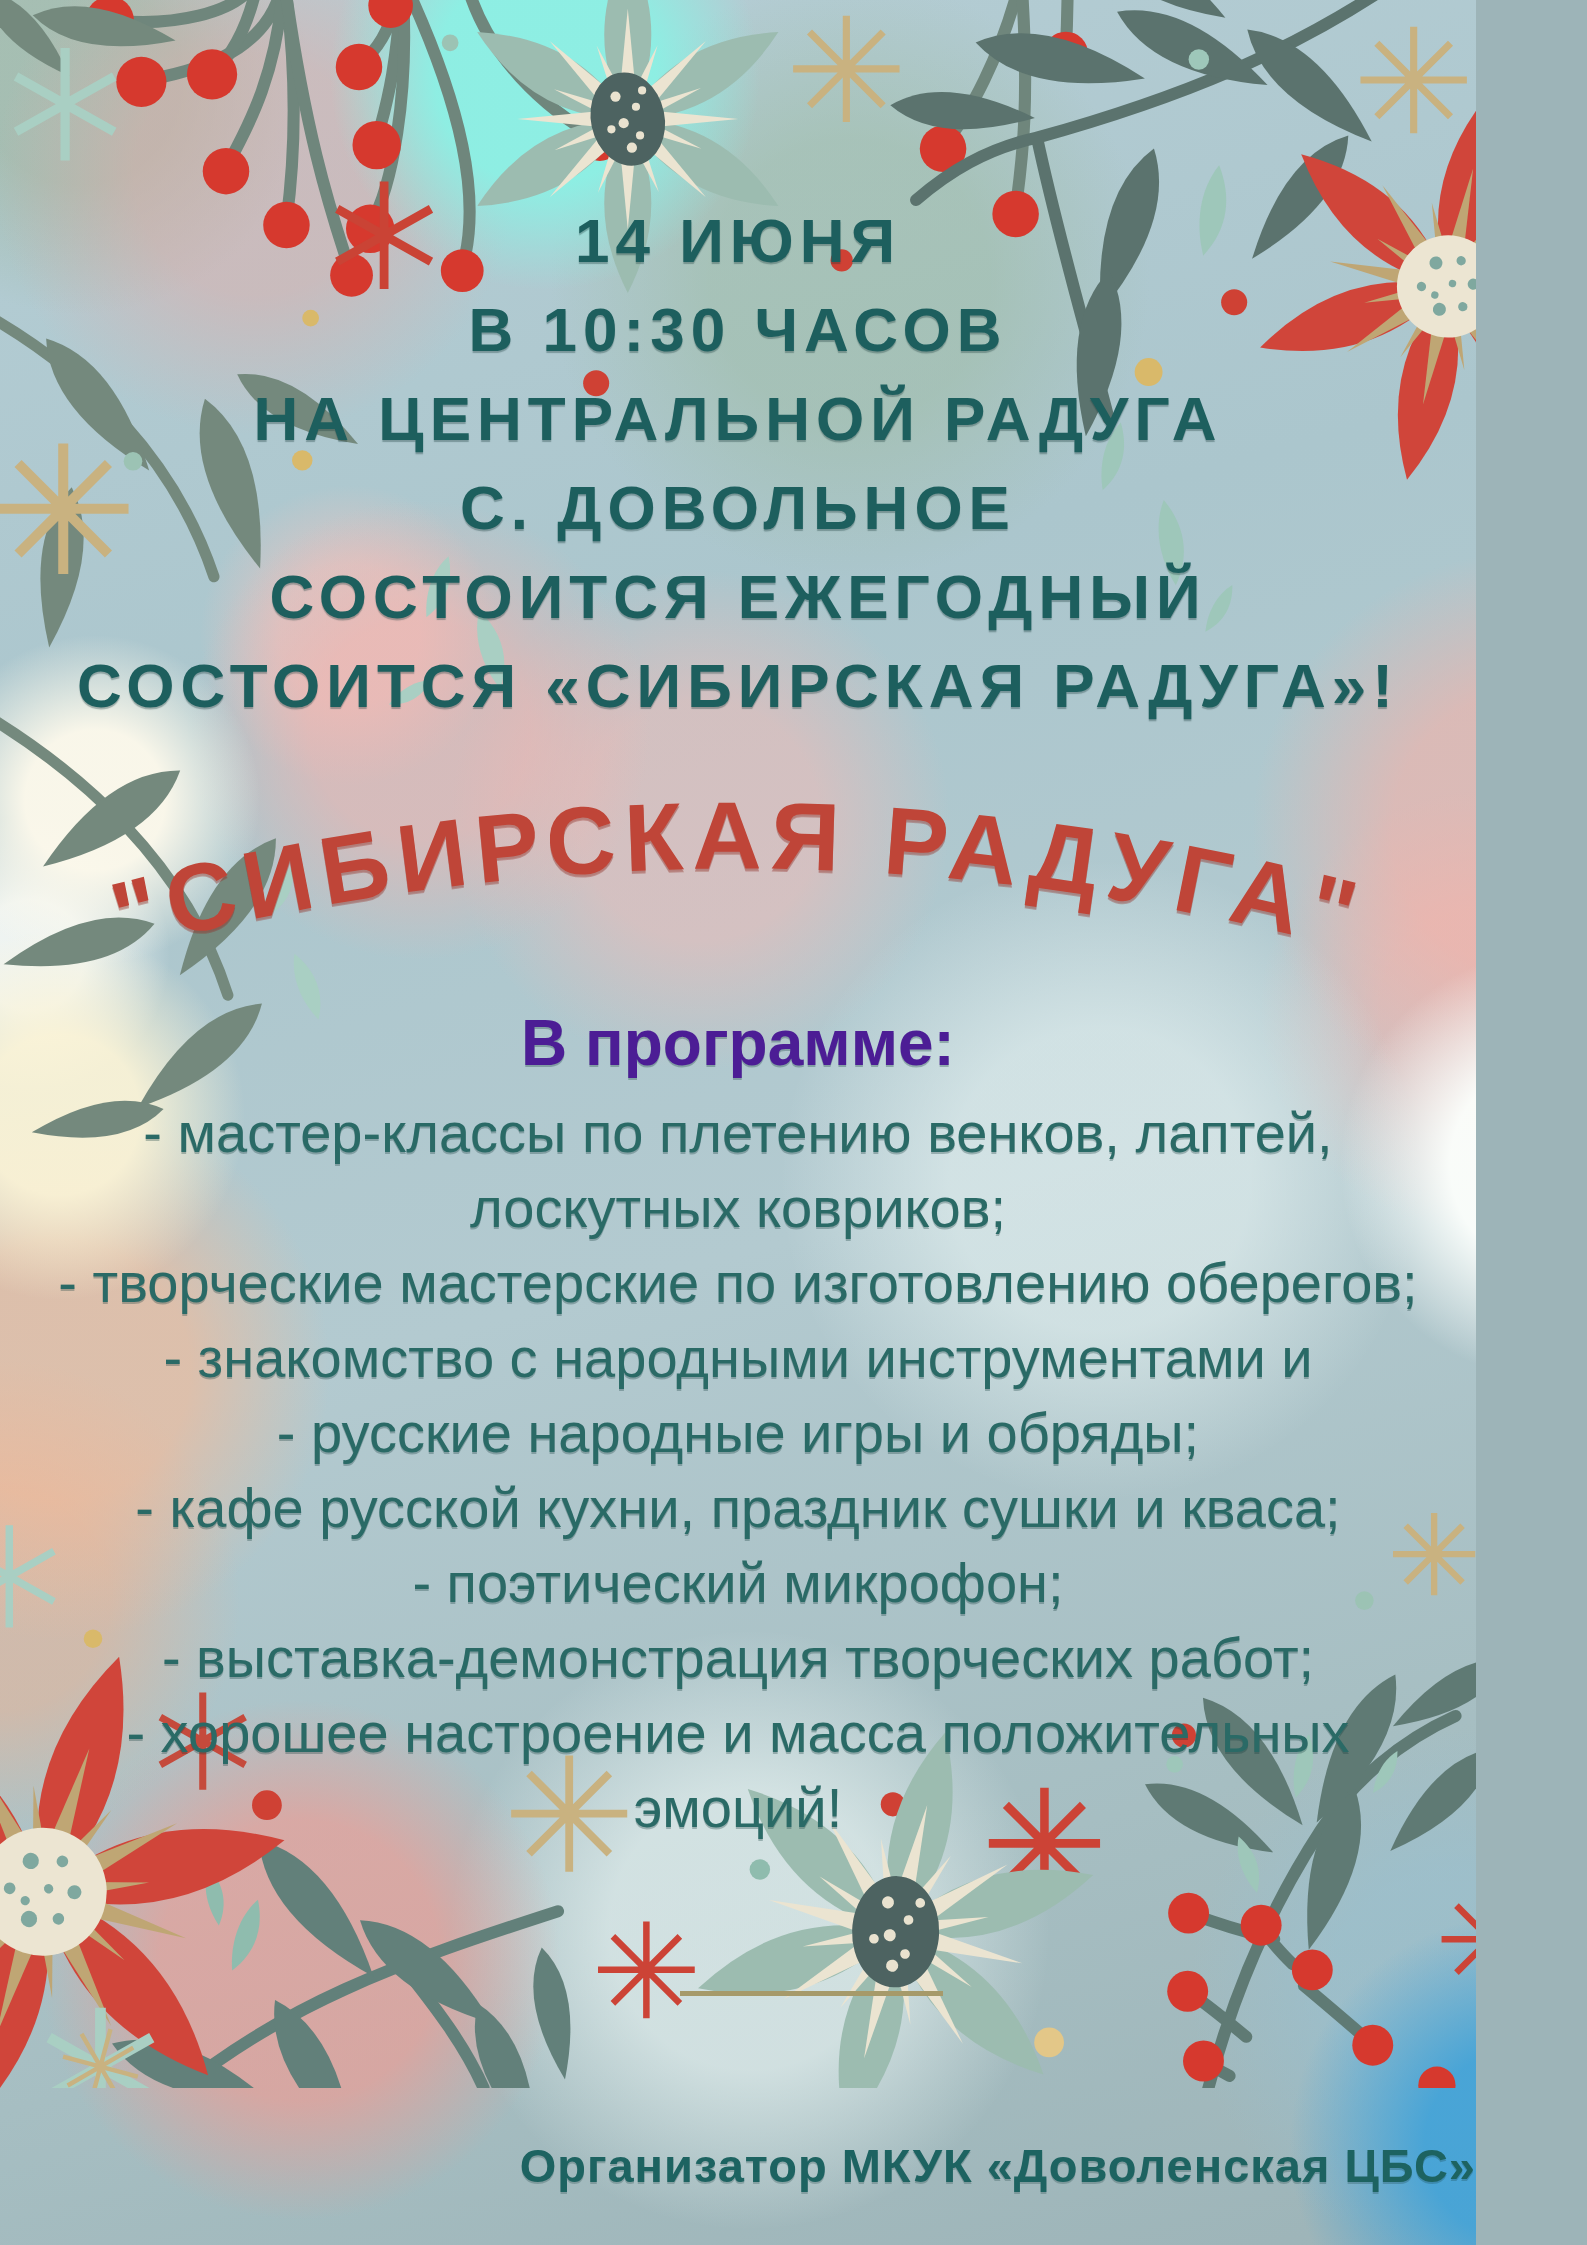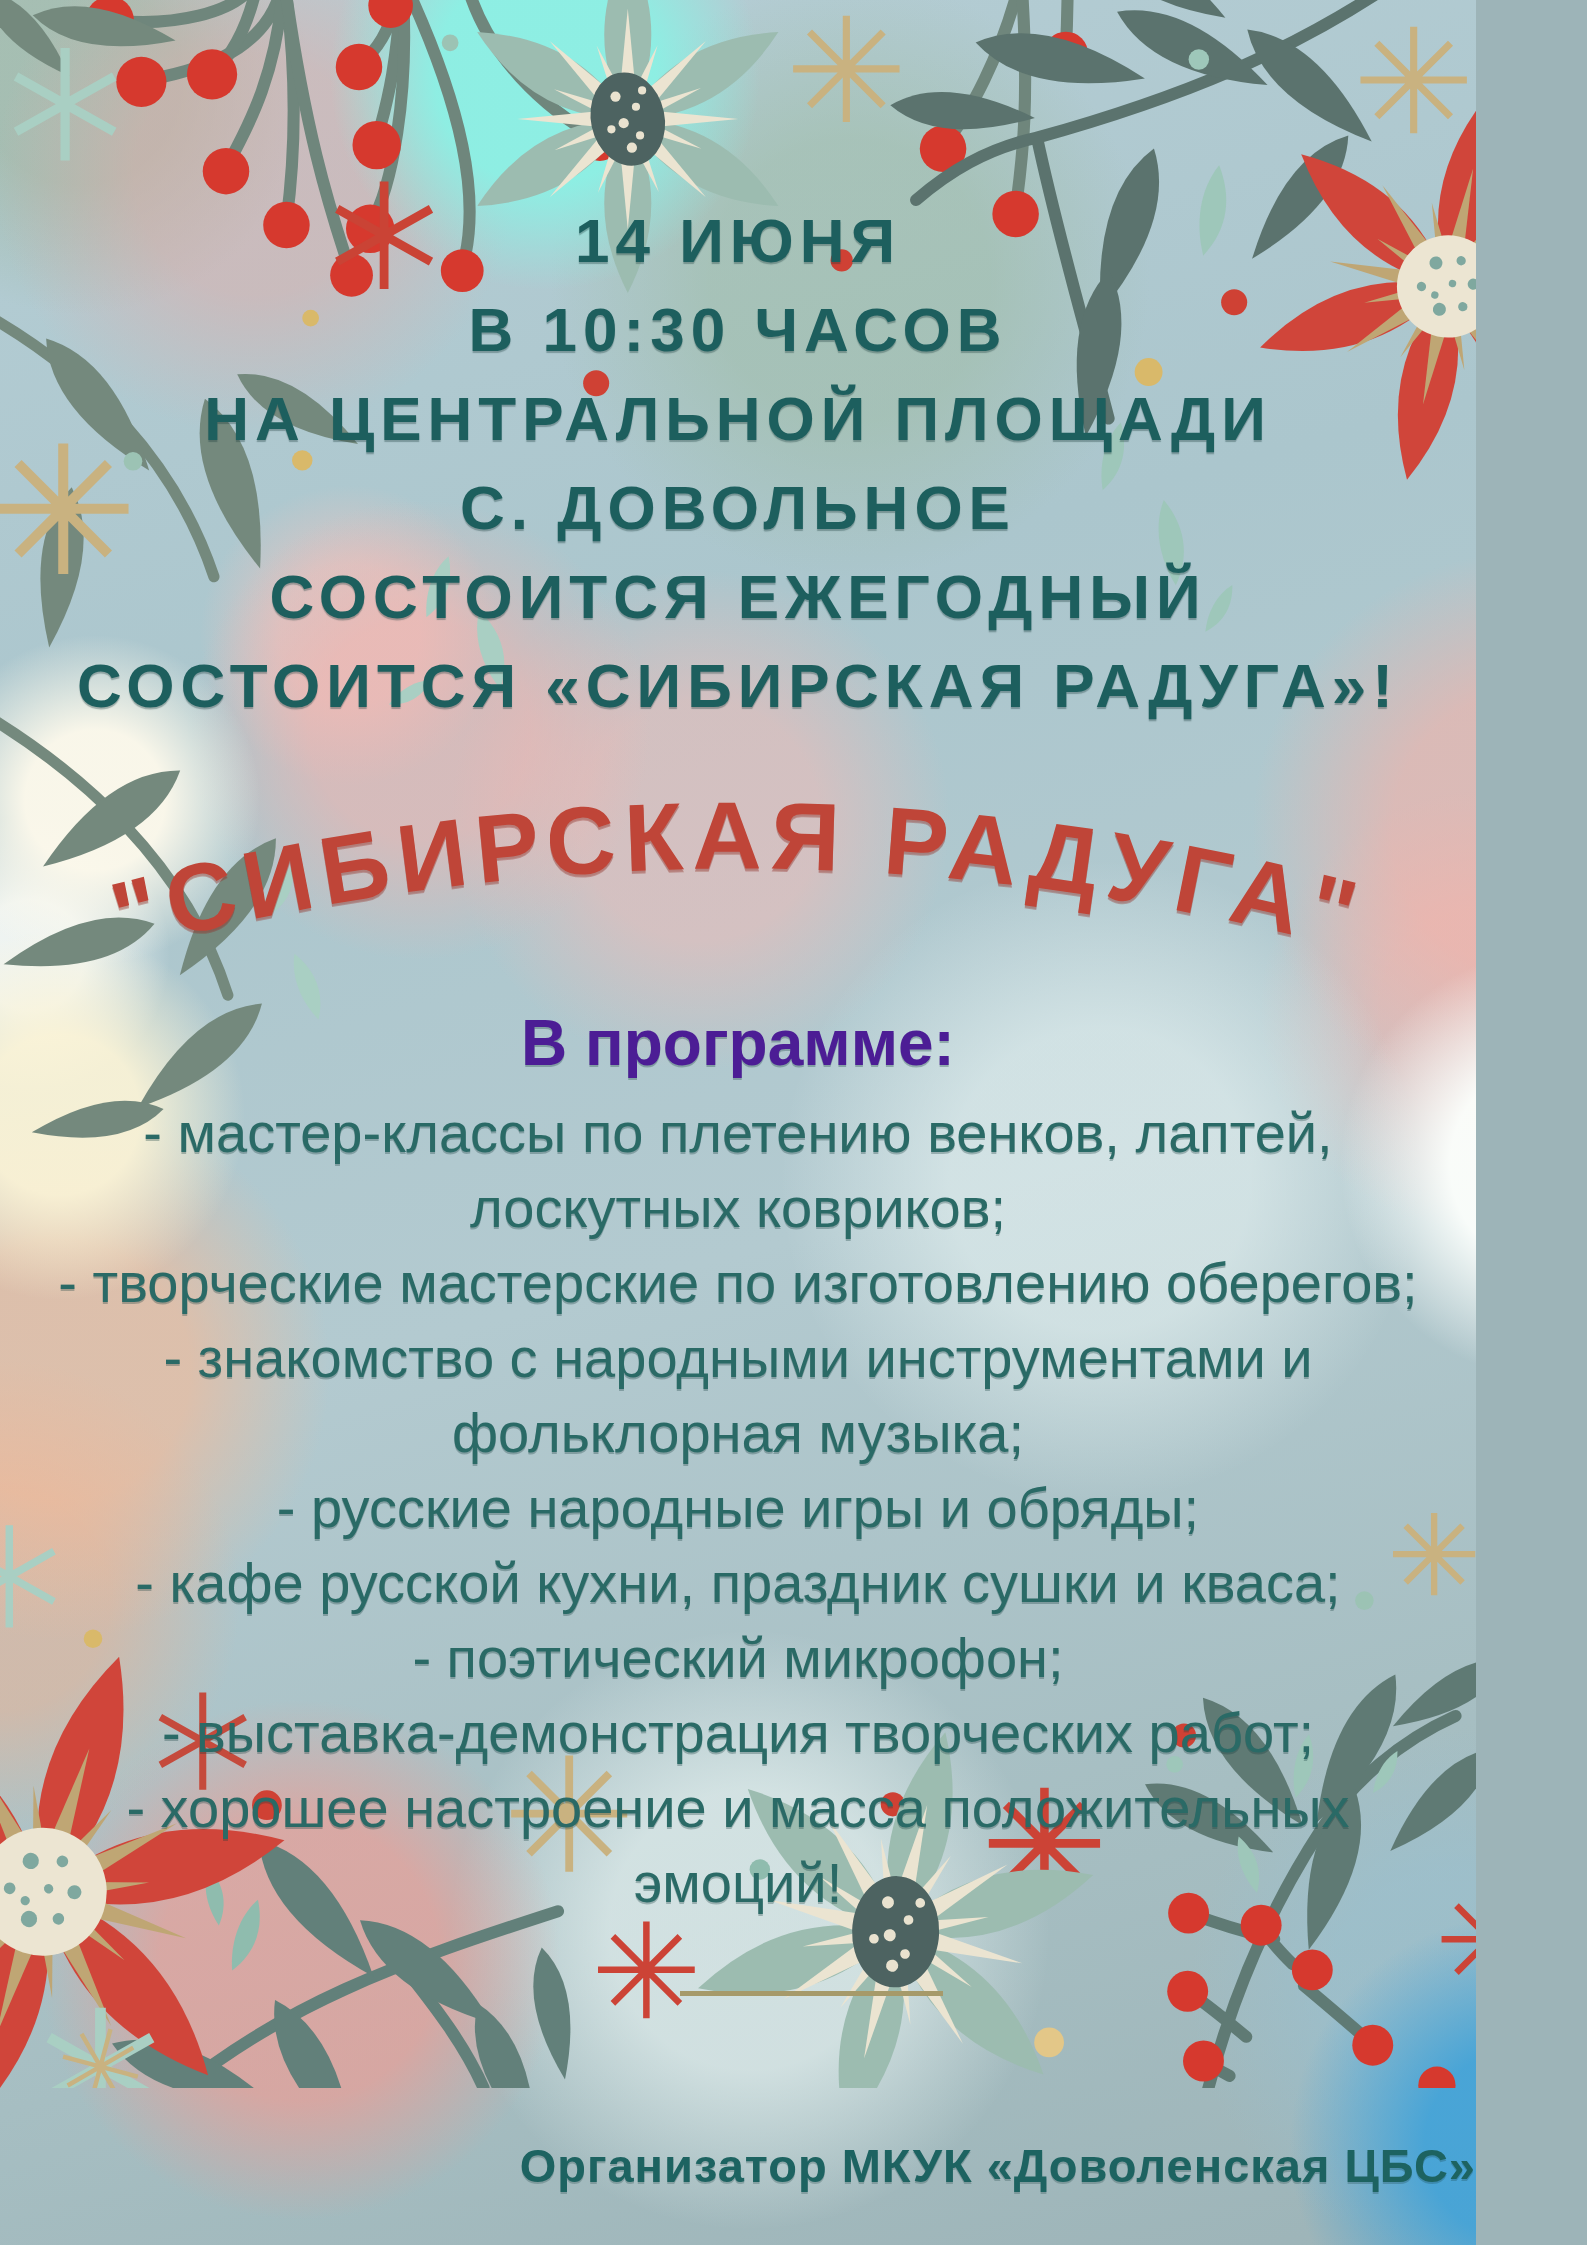--- a/index.html
+++ b/index.html
@@ -306,21 +306,21 @@
         <circle cx="1263" cy="1897" r="9"></circle>
       </g>
       <circle cx="1273" cy="1866" r="13" fill="#cf4134"></circle>
     </g>
     <use href="#star8p" transform="translate(1602,2085)" stroke="#cc4336" stroke-width="7" fill="none"></use>
   </svg>
 
   <div class="header">
     <div class="hline">14 ИЮНЯ</div>
     <div class="hline">В 10:30 ЧАСОВ</div>
-    <div class="hline">НА ЦЕНТРАЛЬНОЙ ПЛОЩАДИ</div>
+    <div class="hline">НА ЦЕНТРАЛЬНОЙ РАДУГА</div>
     <div class="hline">С. ДОВОЛЬНОЕ</div>
     <div class="hline">СОСТОИТСЯ ЕЖЕГОДНЫЙ</div>
     <div class="hline">СОСТОИТСЯ «СИБИРСКАЯ РАДУГА»!</div>
   </div>
 
   <svg class="layer" viewBox="0 0 1587 2245">
     <defs>
       <path id="arcPath" d="M40,1048 Q793,820 1547,1048" fill="none"></path>
       <filter id="ts" x="-20%" y="-20%" width="140%" height="140%">
         <feDropShadow dx="0" dy="3" stdDeviation="0" flood-color="#8f2f26" flood-opacity="0.45"></feDropShadow>
@@ -330,21 +330,20 @@
       <textPath href="#arcPath" startOffset="50%">"СИБИРСКАЯ РАДУГА"</textPath>
     </text>
   </svg>
 
   <div class="progHead">В программе:</div>
   <div class="progList">
     <div class="pline">- мастер-классы по плетению венков, лаптей,</div>
     <div class="pline">лоскутных ковриков;</div>
     <div class="pline">- творческие мастерские по изготовлению оберегов;</div>
     <div class="pline">- знакомство с народными инструментами и</div>
-    <div class="pline">фольклорная музыка;</div>
     <div class="pline">- русские народные игры и обряды;</div>
     <div class="pline">- кафе русской кухни, праздник сушки и кваса;</div>
     <div class="pline">- поэтический микрофон;</div>
     <div class="pline">- выставка-демонстрация творческих работ;</div>
     <div class="pline">- хорошее настроение и масса положительных</div>
     <div class="pline">эмоций!</div>
   </div>
 
   <div class="divider"></div>
 

